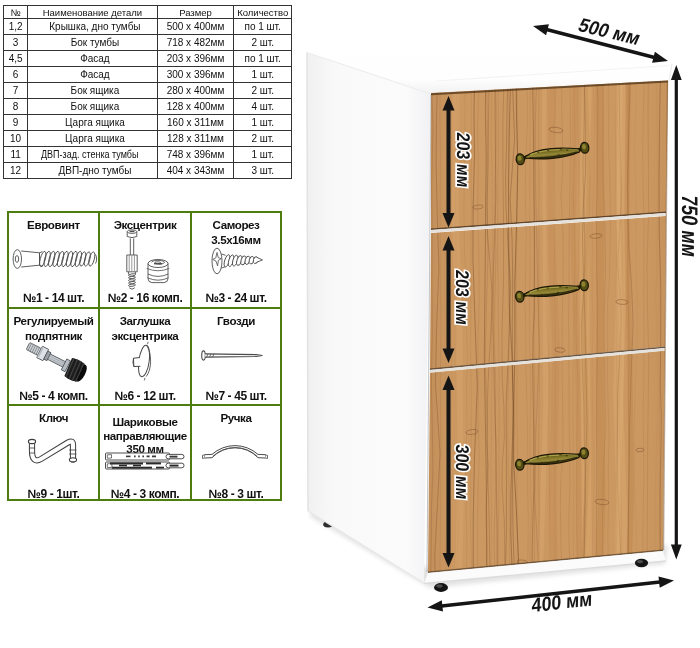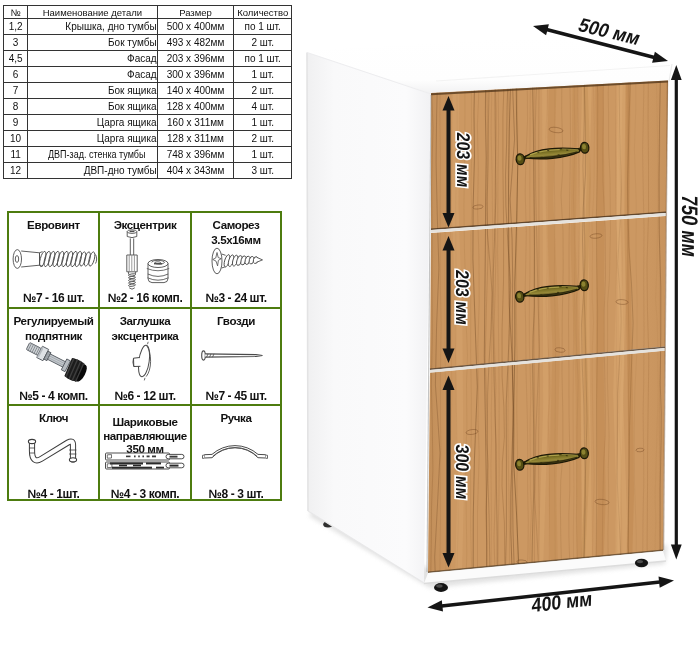--- a/index.html
+++ b/index.html
@@ -1,19 +1,19 @@
 <!DOCTYPE html>
 <html><head><meta charset="utf-8"><style>
 html,body{margin:0;padding:0}
 body{width:700px;height:648px;position:relative;background:#fff;font-family:"Liberation Sans",sans-serif;overflow:hidden}
 #parts{position:absolute;left:3px;top:5px;width:289px;border-collapse:collapse;table-layout:fixed}
 #parts td,#parts th{border:1px solid #333;padding:0;color:#111;overflow:hidden;white-space:nowrap}
 #parts th{height:12px;font-size:9.5px;font-weight:normal;text-align:center}
 #parts td{height:15px;font-size:10px;text-align:center}
-#parts td.nm{text-align:right;padding-left:5px}
+#parts td.nm{text-align:center;padding-left:5px}
 #hw{position:absolute;left:7px;top:211px;width:274px;height:290px;border-collapse:collapse;table-layout:fixed}
 #hw td{border:2px solid #4d7c0f;padding:0;vertical-align:top;position:relative}
 .hwt{font-weight:bold;font-size:11.6px;letter-spacing:-0.4px;color:#111;text-align:center;line-height:15px;margin-top:4px}
 .hwc{font-weight:bold;font-size:12px;letter-spacing:-0.4px;color:#111;text-align:center;position:absolute;left:0;right:0}
 .hicon{position:absolute;left:0;top:0}
 </style></head>
 <body>
 
 <table id="parts">
 <colgroup>
@@ -31,39 +31,39 @@
       </tr>
 <tr>
         <td>1,2</td>
         <td class="nm">Крышка, дно тумбы</td>
         <td>500 x 400мм</td>
         <td>по 1 шт.</td>
       </tr>
 <tr>
         <td>3</td>
         <td class="nm">Бок тумбы</td>
-        <td>493 x 482мм</td>
+        <td>718 x 482мм</td>
         <td>2 шт.</td>
       </tr>
 <tr>
         <td>4,5</td>
         <td class="nm">Фасад</td>
         <td>203 x 396мм</td>
         <td>по 1 шт.</td>
       </tr>
 <tr>
         <td>6</td>
         <td class="nm">Фасад</td>
         <td>300 x 396мм</td>
         <td>1 шт.</td>
       </tr>
 <tr>
         <td>7</td>
         <td class="nm">Бок ящика</td>
-        <td>140 x 400мм</td>
+        <td>280 x 400мм</td>
         <td>2 шт.</td>
       </tr>
 <tr>
         <td>8</td>
         <td class="nm">Бок ящика</td>
         <td>128 x 400мм</td>
         <td>4 шт.</td>
       </tr>
 <tr>
         <td>9</td>
@@ -117,21 +117,21 @@
 <ellipse cx="56.0" cy="46" rx="2.5" ry="7.9" transform="rotate(15 56.0 46)"></ellipse>
 <ellipse cx="60.5" cy="46" rx="2.5" ry="7.9" transform="rotate(15 60.5 46)"></ellipse>
 <ellipse cx="65.0" cy="46" rx="2.5" ry="7.9" transform="rotate(15 65.0 46)"></ellipse>
 <ellipse cx="69.4" cy="46" rx="2.5" ry="7.9" transform="rotate(15 69.4 46)"></ellipse>
 <ellipse cx="73.8" cy="46" rx="2.5" ry="7.3" transform="rotate(15 73.8 46)"></ellipse>
 <ellipse cx="78.3" cy="46" rx="2.5" ry="7.3" transform="rotate(15 78.3 46)"></ellipse>
 <ellipse cx="82.8" cy="46" rx="2.5" ry="7.3" transform="rotate(15 82.8 46)"></ellipse>
 <path d="M86.5,41.5 C88,43.5 88,48.5 86.5,50.5"></path>
 </g>
           </svg>
-<div class="hwc" style="top:78px">№7 - 16 шт.</div>
+<div class="hwc" style="top:78px">№1 - 14 шт.</div>
 </td>
 
 <td>
 <div class="hwt">Эксцентрик</div>
 <svg class="hicon" width="90" height="90" viewBox="0 0 90 90">
 <g stroke="#4e4e4e" fill="#fff" stroke-width="0.9">
 <ellipse cx="32" cy="18.6" rx="4.8" ry="1.8"></ellipse>
 <path d="M27.2,18.6 L27.2,23.5 M36.8,18.6 L36.8,23.5" fill="none"></path>
 <path d="M27.2,23.5 Q32,25.8 36.8,23.5" fill="none"></path>
 <path d="M29.6,18.4 h4.8" fill="none" stroke-width="1.4"></path>
@@ -236,21 +236,21 @@
 <svg class="hicon" width="89" height="94" viewBox="0 0 89 94">
             <g fill="none" stroke-linecap="round" stroke-linejoin="round">
 <path d="M23,36 V45 C23,53.5 26.5,56.5 32,53 L59,36.5 C62.5,34.5 64,35.5 64,39 V53.5" stroke="#3d3d3d" stroke-width="6.2"></path>
 <path d="M23,36 V45 C23,53.5 26.5,56.5 32,53 L59,36.5 C62.5,34.5 64,35.5 64,39 V53.5" stroke="#fdfdfd" stroke-width="4.2"></path>
 <ellipse cx="23" cy="35.5" rx="3.6" ry="2.1" fill="#fff" stroke="#3d3d3d" stroke-width="1.1"></ellipse>
 <ellipse cx="64" cy="53.8" rx="3.6" ry="2.1" fill="#fff" stroke="#3d3d3d" stroke-width="1.1"></ellipse>
 <path d="M20.5,42 h5 M20.8,47 h4.6" stroke="#3d3d3d" stroke-width="0.8"></path>
 <path d="M60.5,44 h6.5 M60.5,48 h6.5" stroke="#3d3d3d" stroke-width="0.8"></path>
 </g>
           </svg>
-<div class="hwc" style="top:81px">№4 - 1шт.</div>
+<div class="hwc" style="top:81px">№9 - 1шт.</div>
 </td>
 
 <td>
 <div class="hwt" style="line-height:13.5px;margin-top:9px">Шариковые<br>направляющие<br>350 мм</div>
 <svg class="hicon" width="90" height="94" viewBox="0 0 90 94">
 <g stroke="#3a3a3a" fill="#fff" stroke-width="0.9">
 <rect x="5.5" y="47" width="64" height="7" rx="1"></rect>
 <rect x="66" y="48.4" width="18" height="4.4" rx="2.2"></rect>
 <path d="M7.3,48.8 l4.2,-0.2 v3.4 l-4.2,0.2 Z" fill="none" stroke-width="0.7"></path>
 <g fill="#3a3a3a" stroke="none">

